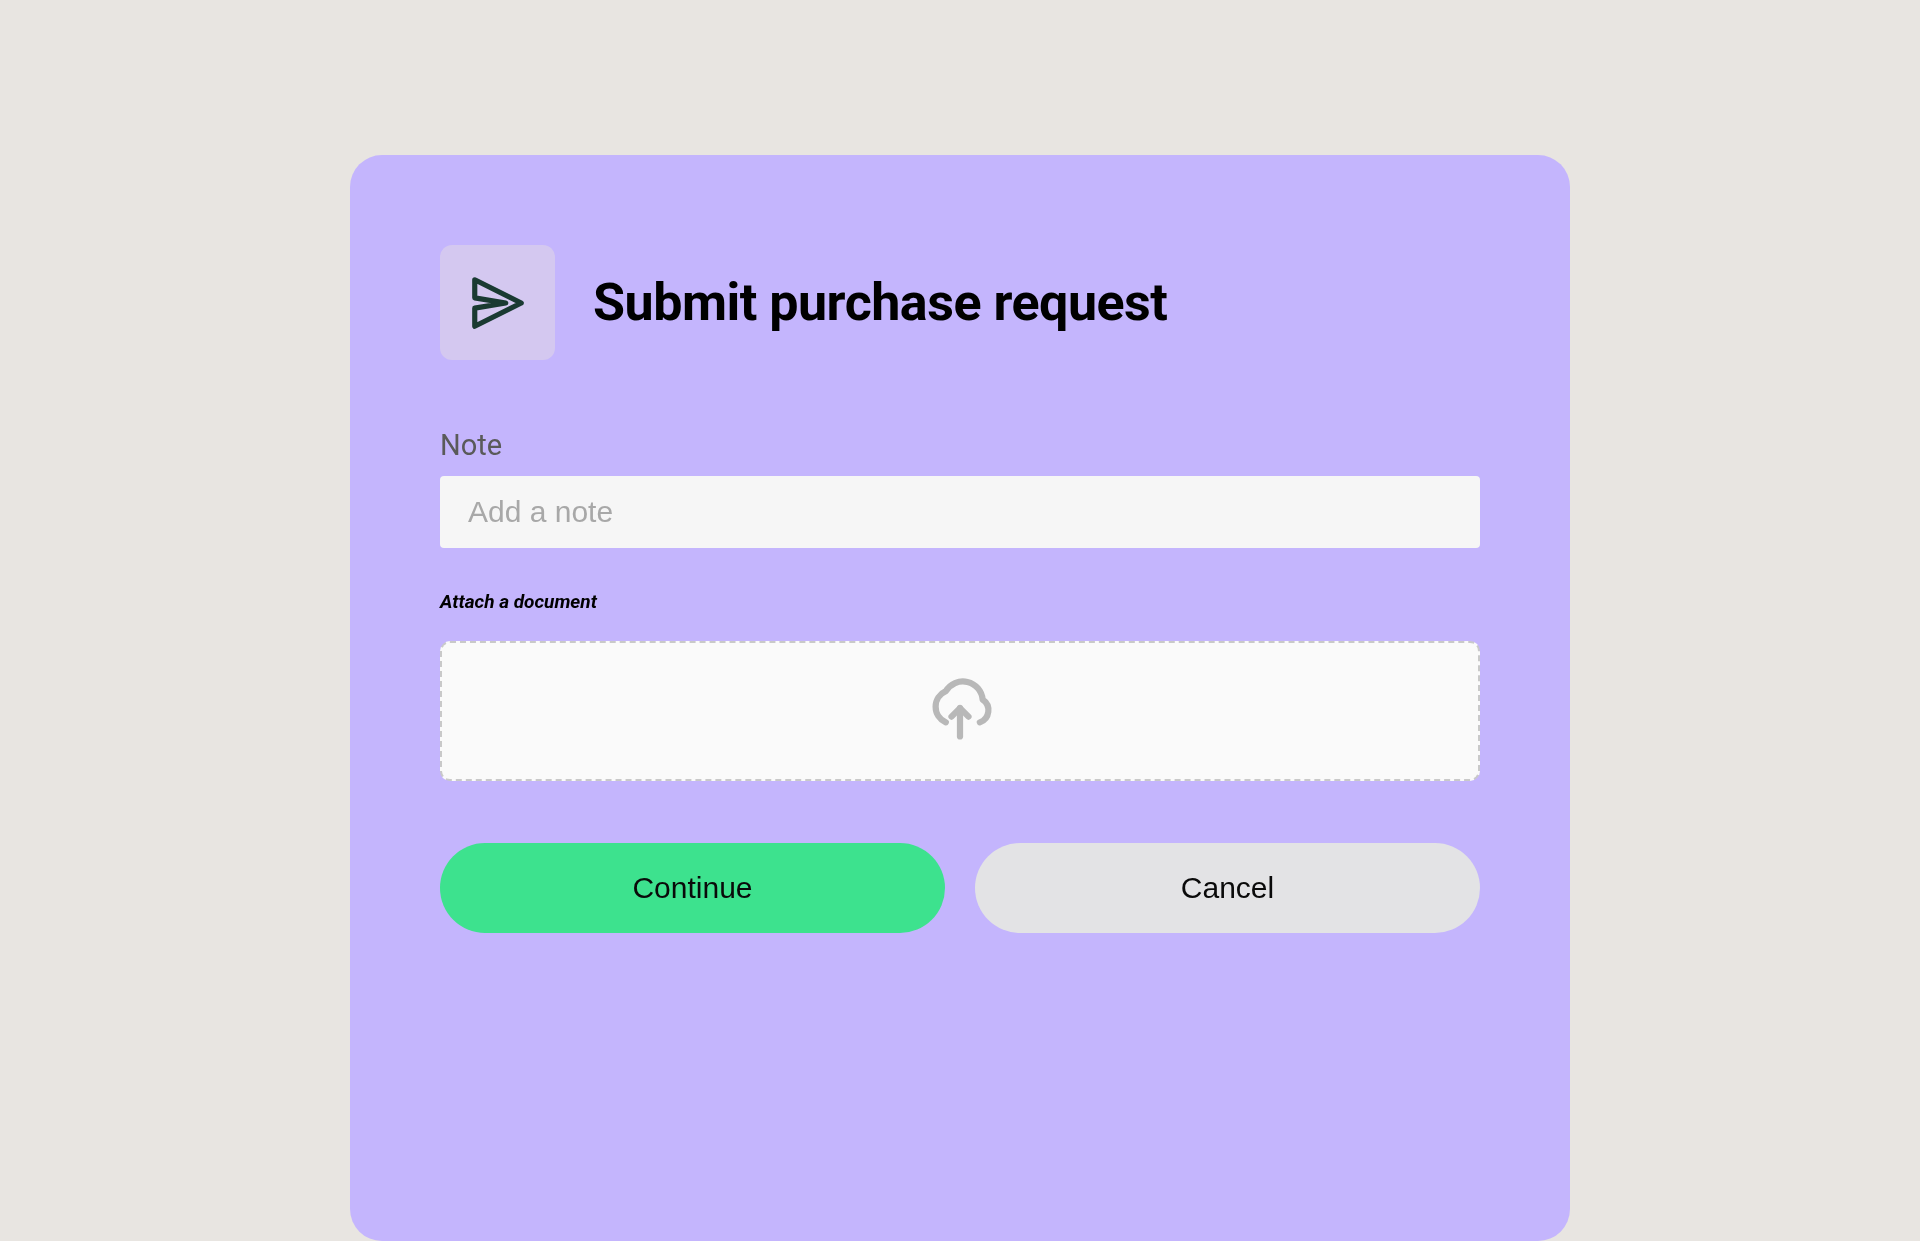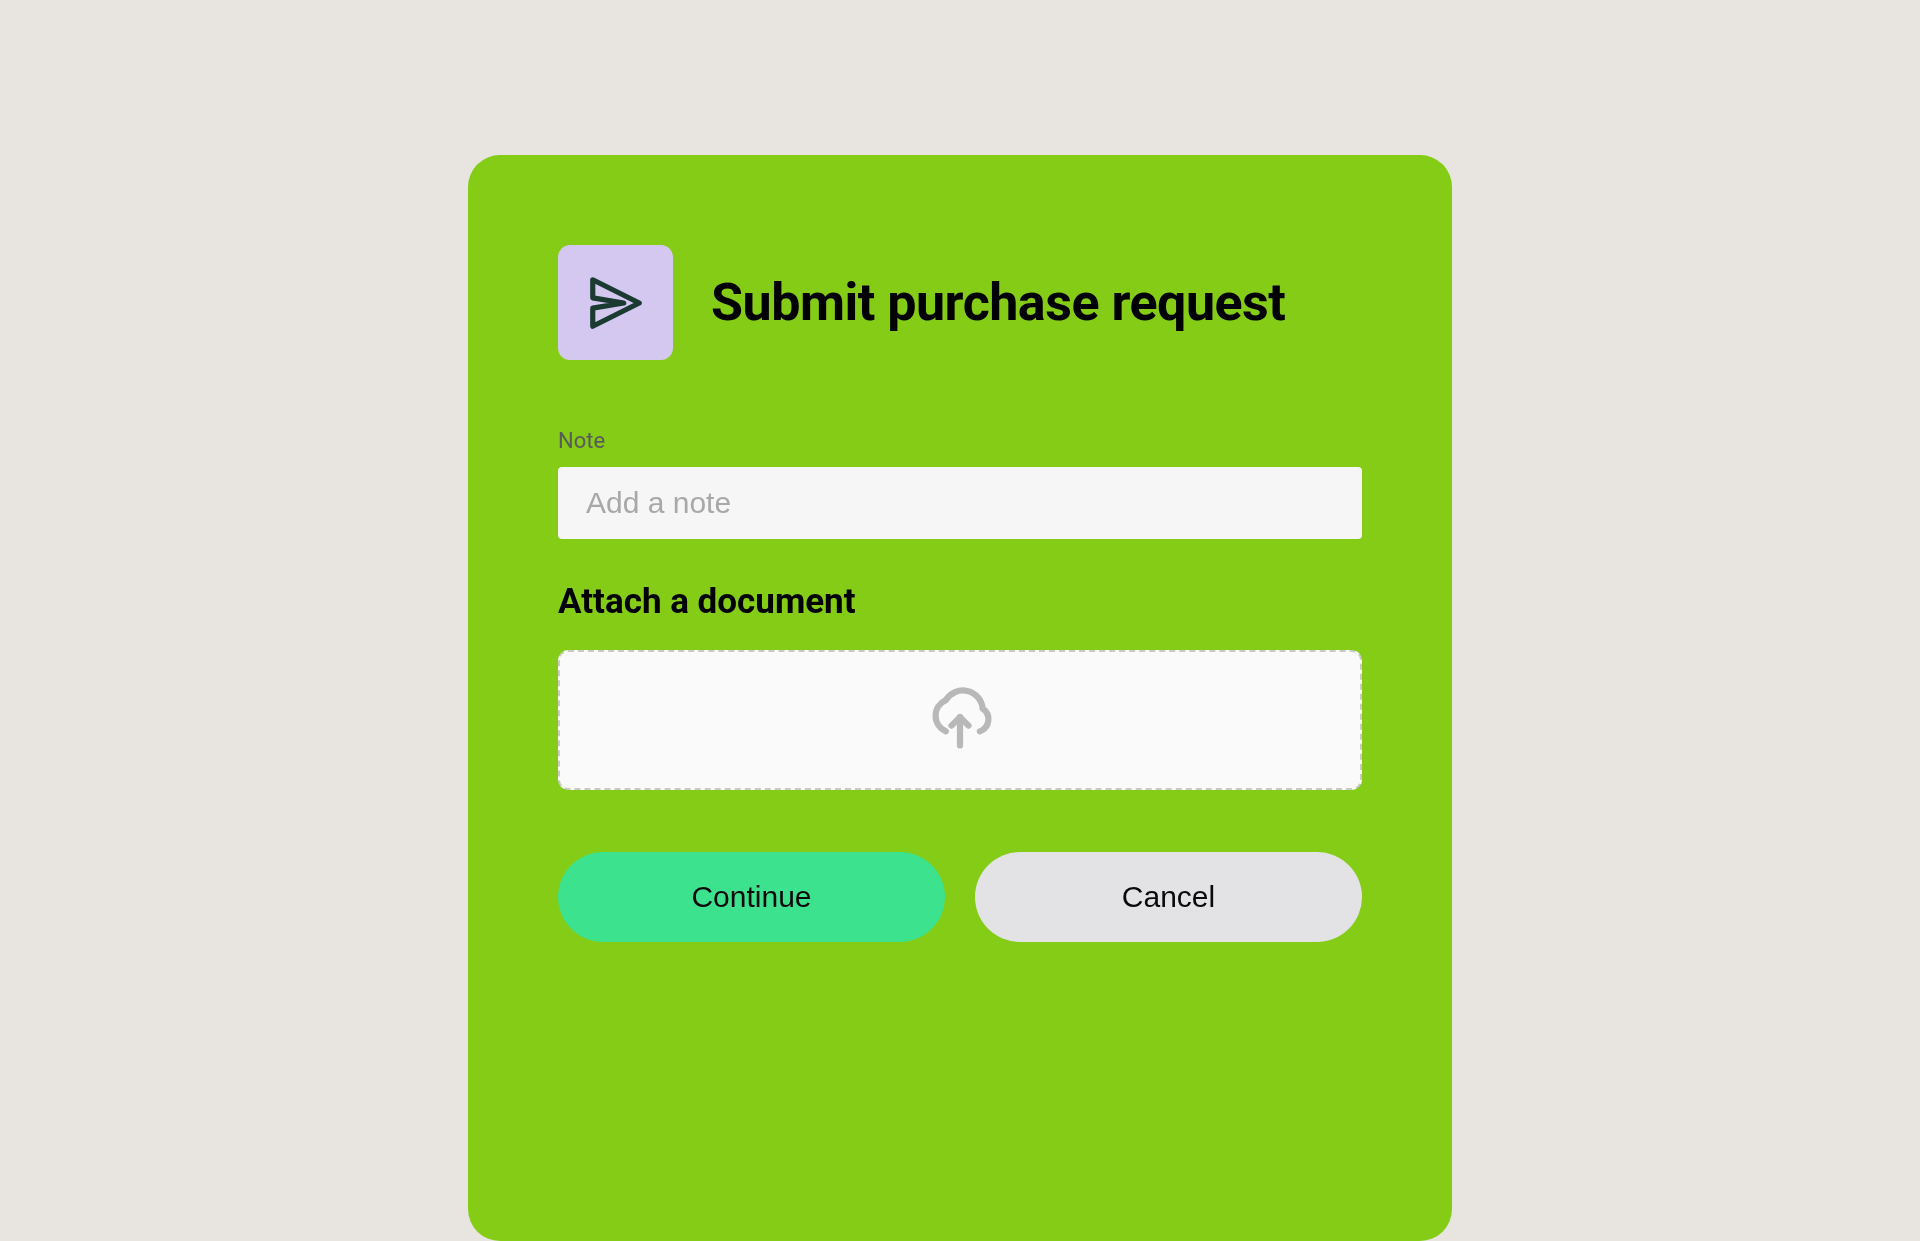--- a/index.html
+++ b/index.html
@@ -12,23 +12,23 @@
       background-color: #e8e5e1;
       font-family: -apple-system, BlinkMacSystemFont, 'Segoe UI', Roboto, Helvetica, Arial, sans-serif;
       width: 1920px;
       height: 1241px;
       display: flex;
       justify-content: center;
       padding-top: 155px;
     }
     
     .modal {
-      background-color: #84cc16;
+      background-color: #c4b5fd;
       border-radius: 32px;
-      width: 984px;
+      width: 1220px;
       padding: 90px 90px 0 90px;
     }
     
     .header {
       display: flex;
       align-items: center;
       gap: 38px;
       margin-bottom: 68px;
     }
     
@@ -52,21 +52,21 @@
       font-weight: 700;
       color: #000000;
       letter-spacing: -0.5px;
     }
     
     .field-group {
       margin-bottom: 42px;
     }
     
     .field-label {
-      font-size: 22px;
+      font-size: 29px;
       color: #5a5a5a;
       margin-bottom: 14px;
       display: block;
     }
     
     .field-input {
       width: 100%;
       height: 72px;
       background-color: #f6f6f6;
       border: none;
@@ -89,24 +89,25 @@
       position: absolute;
       right: 24px;
       top: 50%;
       transform: translateY(-50%);
       width: 30px;
       height: 30px;
       color: #000000;
     }
     
     .section-title {
-      font-size: 35px;
+      font-size: 19px;
       font-weight: 700;
       color: #000000;
       margin-bottom: 28px;
+      font-style: italic;
     }
     
     .upload-zone {
       width: 100%;
       height: 140px;
       border: 2px dashed #c9c9c9;
       border-radius: 10px;
       background-color: #fafafa;
       display: flex;
       align-items: center;

